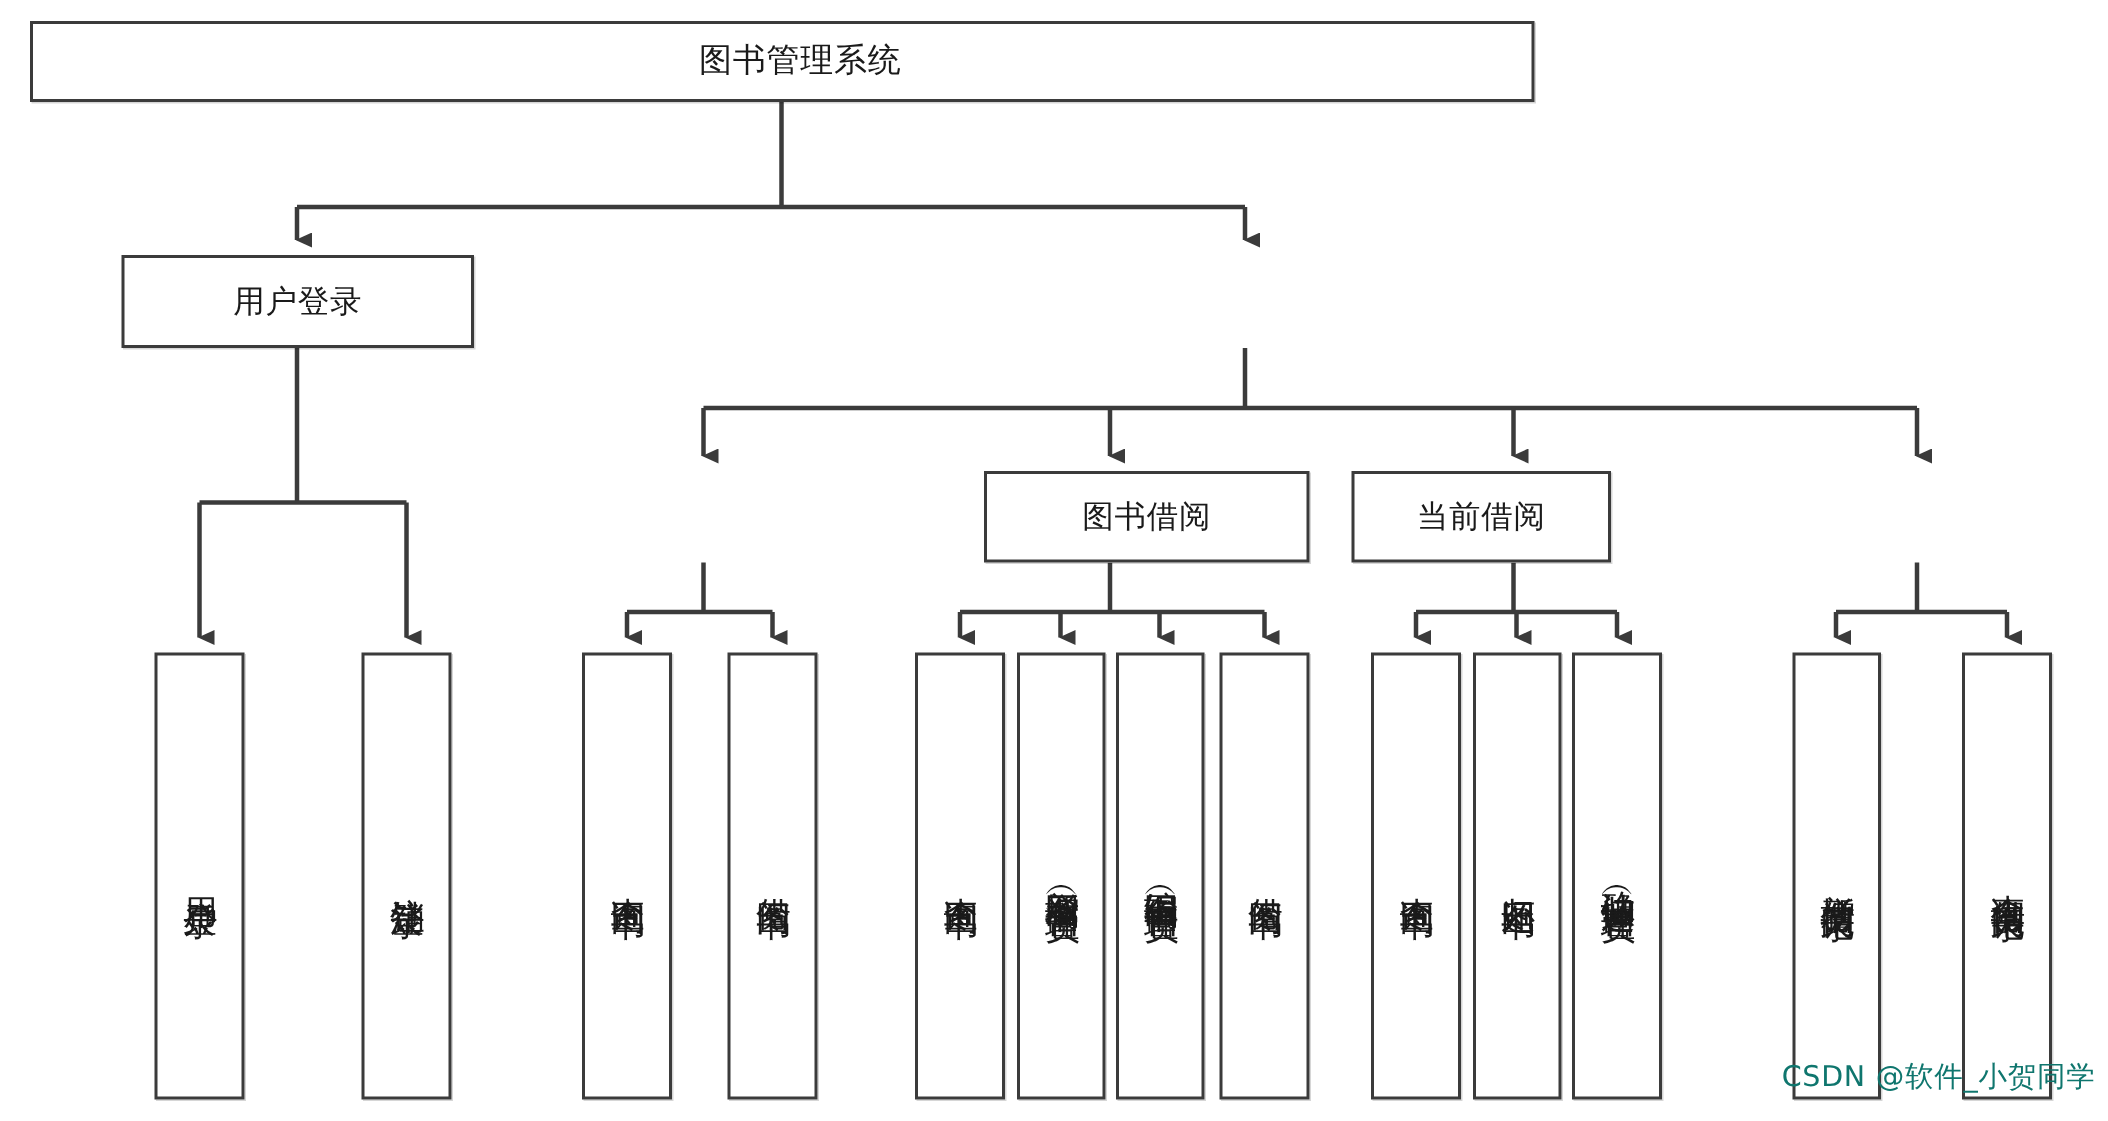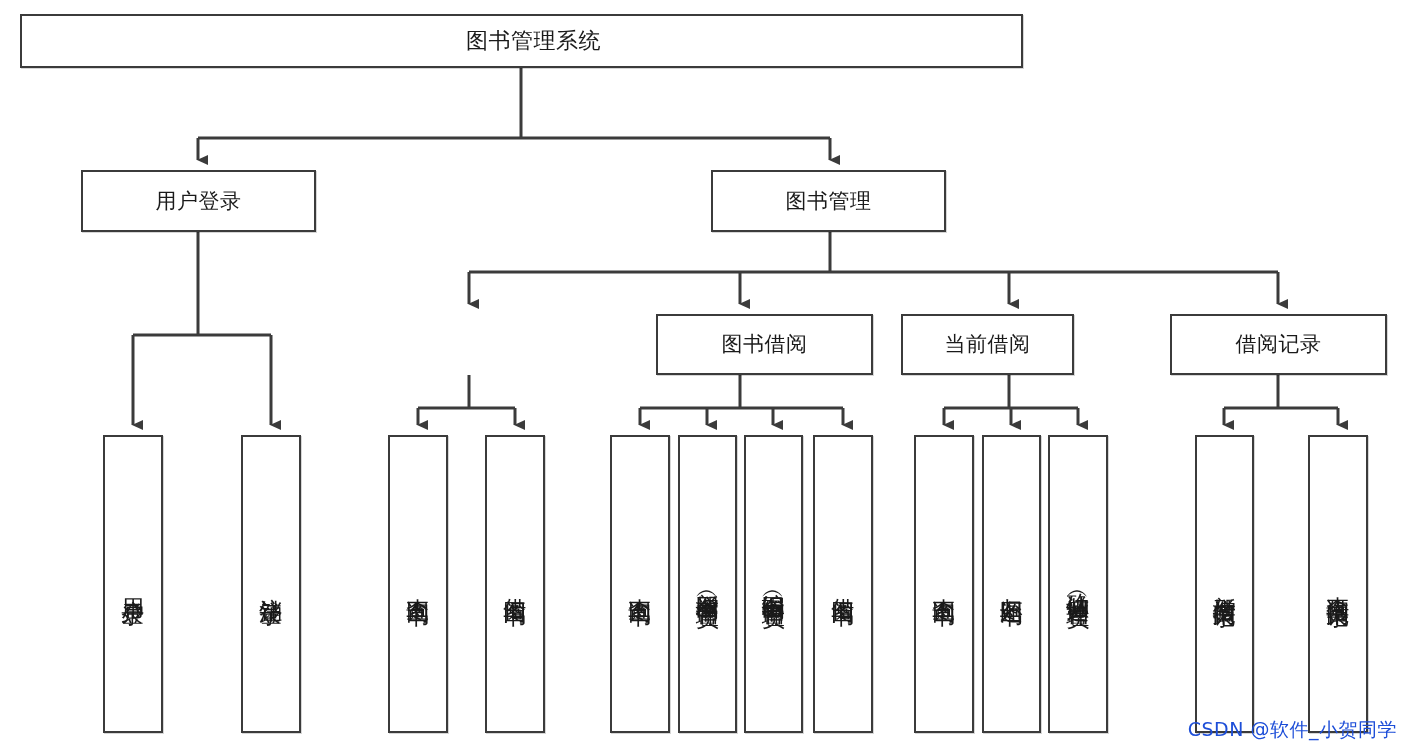--- a/index.html
+++ b/index.html
@@ -61,23 +61,23 @@
     font-size: 23px;
     line-height: 1.06;
     letter-spacing: 2px;
     text-align: center;
     white-space: normal;
     max-height: 100%;
   }
   #watermark {
     position: absolute;
     right: 8px;
-    bottom: 4px;
+    bottom: 16px;
     font-size: 19px;
-    color: #1d4ed8;
+    color: #0f766e;
     letter-spacing: 0.5px;
     z-index: 5;
     white-space: nowrap;
     font-family: "DejaVu Sans", "Liberation Sans", sans-serif;
   }
 </style>
 </head>
 <body>
 
 <div id="canvas">
@@ -132,32 +132,26 @@
     </g>
   </svg>
 
   <div class="node horiz root" style="left:20px; top:14px; width:1003px; height:54px;padding-left:24px;">
     <span class="node-label">图书管理系统</span>
   </div>
 
   <div class="node horiz" style="left:81px; top:170px; width:235px; height:62px;">
     <span class="node-label">用户登录</span>
   </div>
-  <div class="node horiz" style="left:711px; top:170px; width:235px; height:62px;">
-    <span class="node-label">图书管理</span>
-  </div>
 
   <div class="node horiz" style="left:632px; top:314px; width:217px; height:61px;margin-left:24px;">
     <span class="node-label">图书借阅</span>
   </div>
   <div class="node horiz" style="left:901px; top:314px; width:173px; height:61px;">
     <span class="node-label">当前借阅</span>
-  </div>
-  <div class="node horiz" style="left:1170px; top:314px; width:217px; height:61px;">
-    <span class="node-label">借阅记录</span>
   </div>
 
   <div class="node vert" style="left:103px; top:435px; width:60px; height:298px;">
     <span class="node-label">用户登录</span>
   </div>
   <div class="node vert" style="left:241px; top:435px; width:60px; height:298px;">
     <span class="node-label">注销登录</span>
   </div>
 
   <div class="node vert" style="left:388px; top:435px; width:60px; height:298px;">

